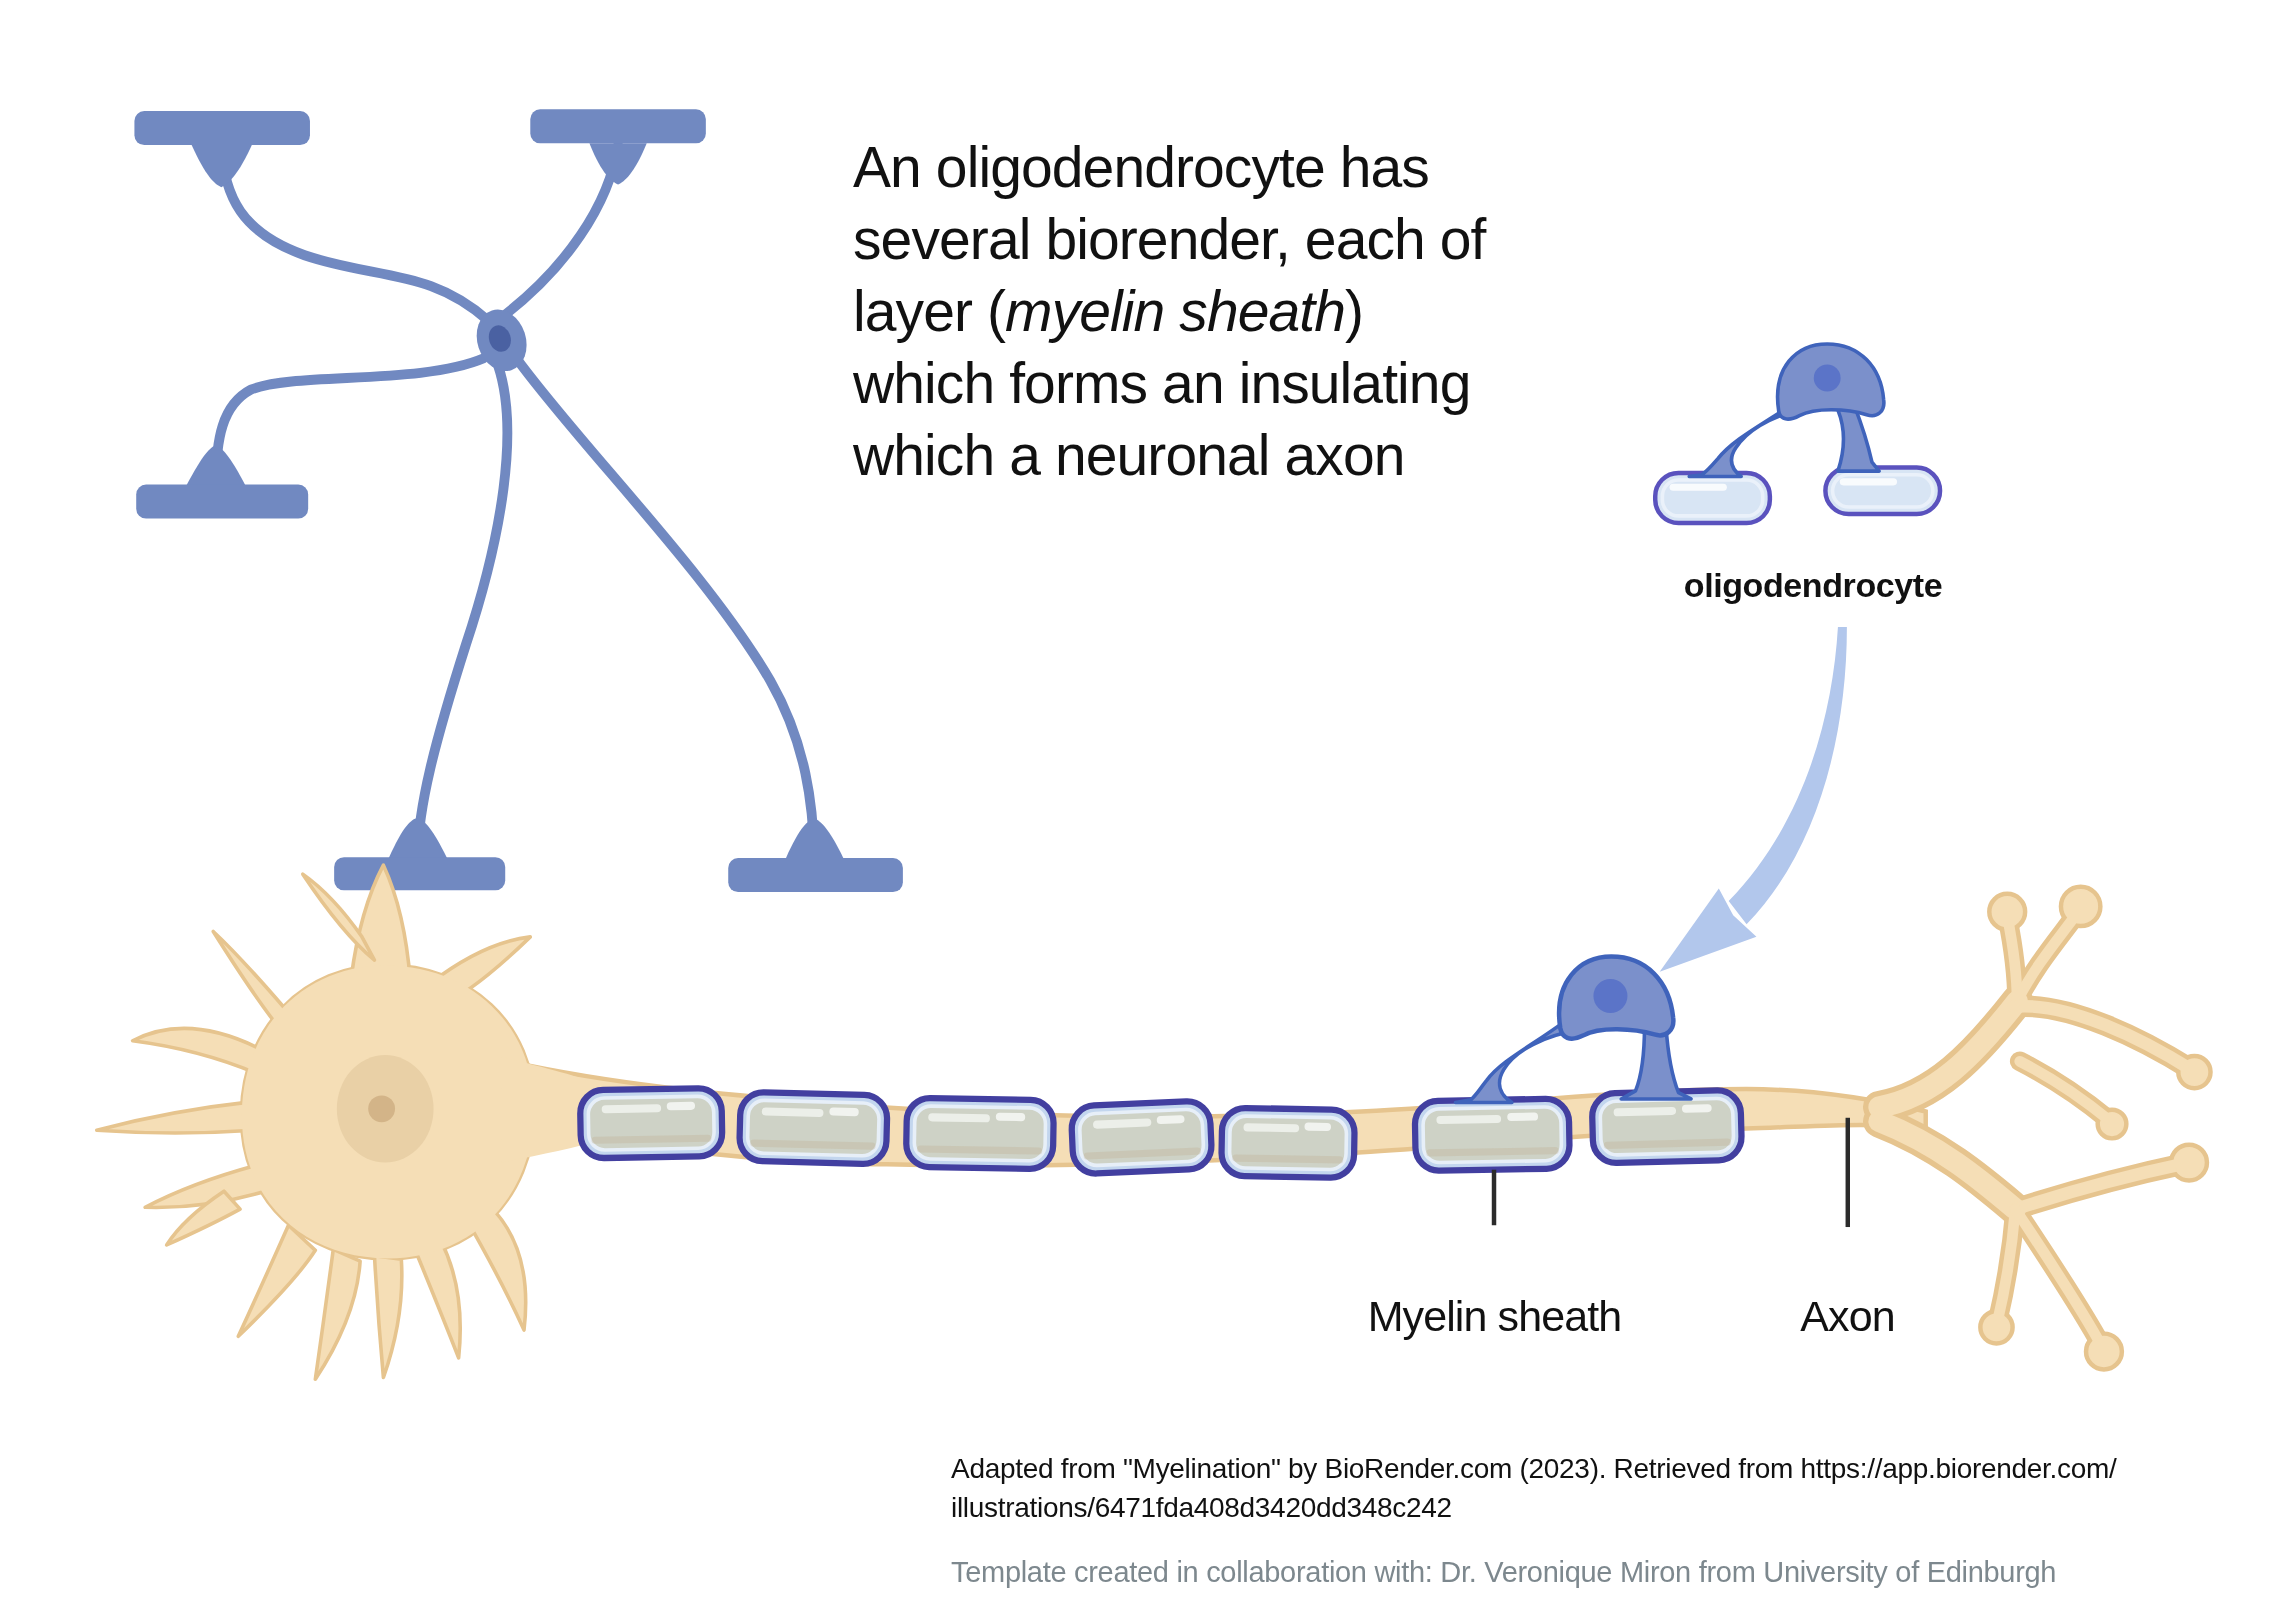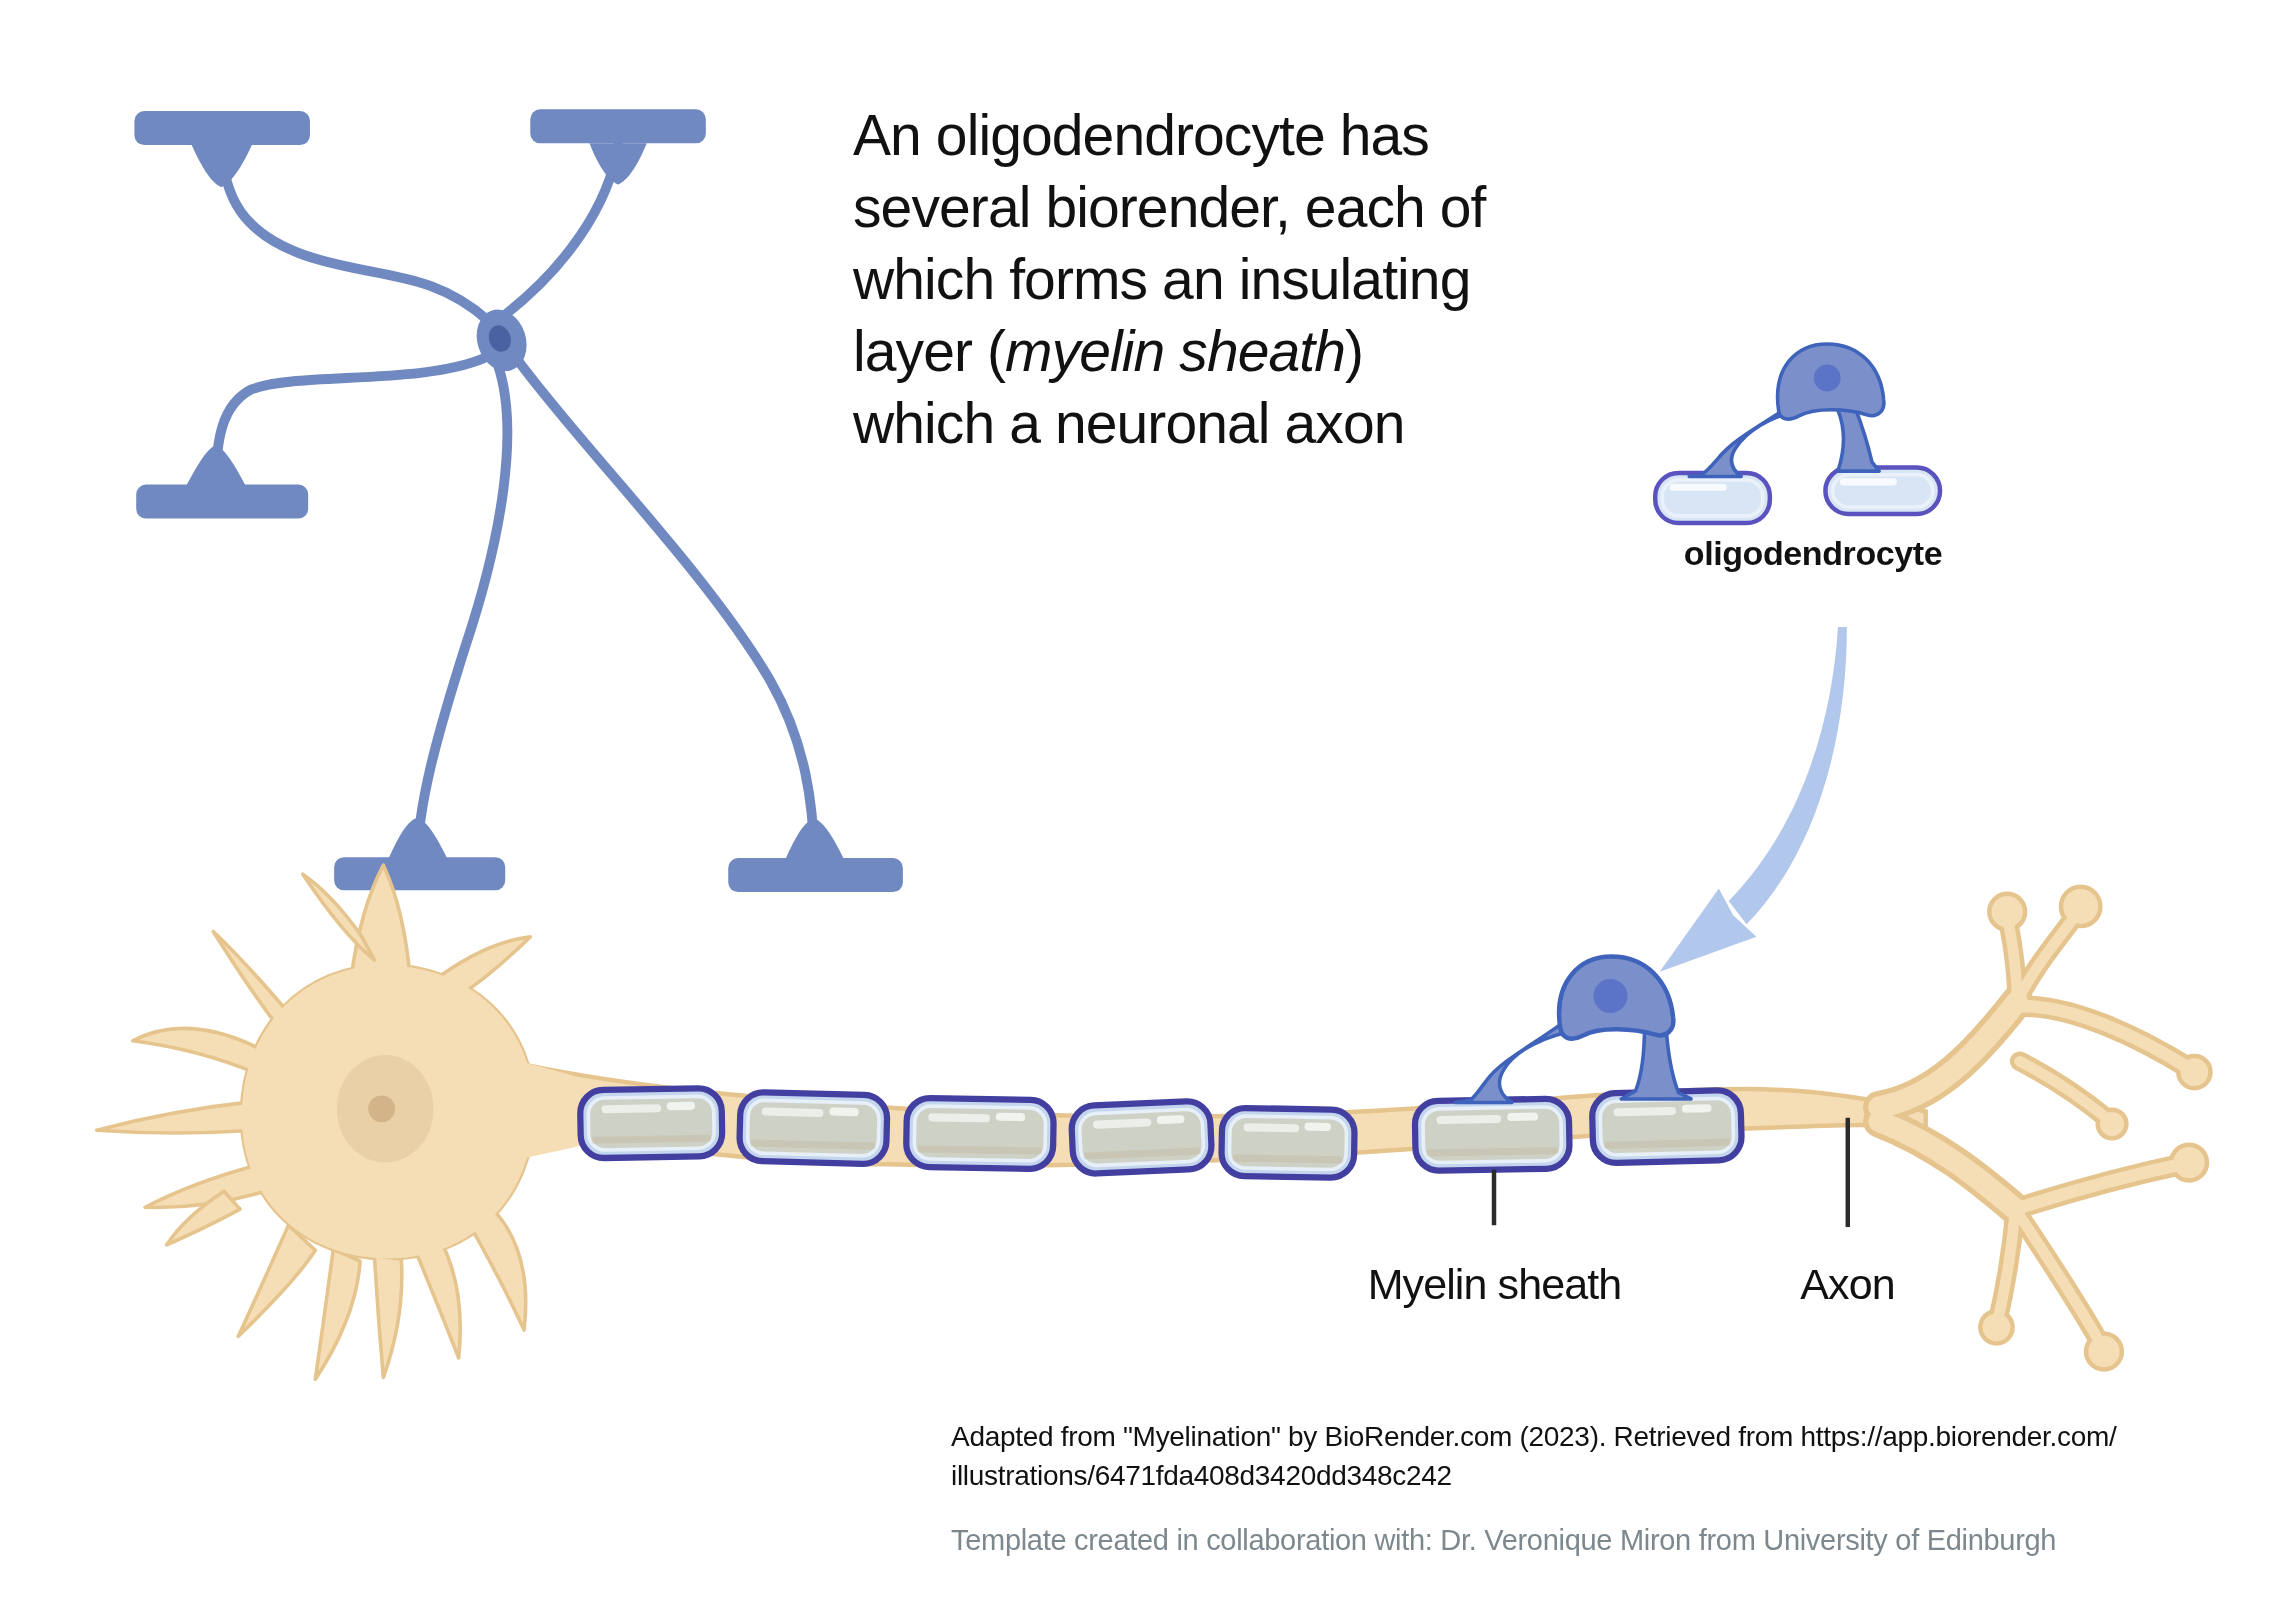--- a/index.html
+++ b/index.html
@@ -1,19 +1,19 @@
 <!DOCTYPE html>
 <html style="--oligo-fill: #7189c1; --oligo-outline: #3f63bb; --oligo-nucleus: #4a61a2; --oligo-on-axon-fill: #7b90cb; --oligo-on-axon-nucleus: #5b74c8; --myelin-border: #423fa0; --myelin-ring: #c3d6ee; --myelin-fill: #ced2c6; --mini-sheath-border: #5a52be; --mini-sheath-fill: #d8e5f4; --axon-fill: #f5deb6; --axon-stroke: #e6c48e; --soma-nucleus: #e9d0a6; --soma-nucleolus: #d3b488; --arrow: #b2c7ec; --text: #111111; --muted-text: #7d888e; --pointer-line: #2b2b2b;font-size:14.3px"><head>
 <meta charset="utf-8">
 <style>
   html,body{margin:0;padding:0;background:#ffffff;}
   #stage{position:relative;width:2293px;height:1605px;background:#ffffff;overflow:hidden;
          font-family:"Liberation Sans",sans-serif;}
   #art{position:absolute;left:0;top:0;width:2293px;height:1605px;}
-  .txt{position:absolute;color:var(--text);}
+  .txt{position:absolute;color:var(--text);margin-top:32px;}
   #description{left:853px;top:99px;font-size:57px;line-height:72px;letter-spacing:-0.9px;width:806px;}
   #description .it{font-style:italic;}
   #callout-label{left:1634px;top:532px;width:358px;text-align:center;font-weight:bold;
                  font-size:34px;line-height:43px;letter-spacing:-0.4px;}
   .pointer-label{top:1259px;font-size:43px;line-height:50px;text-align:center;letter-spacing:-0.9px;}
   #myelin-sheath-label{left:1360px;width:269px;}
   #axon-label{left:1758px;width:179px;}
   #attribution{left:951px;top:1417px;font-size:28px;line-height:39px;letter-spacing:-0.3px;width:1308px;}
   #collaboration{left:951px;top:1524px;font-size:29px;color:var(--muted-text);letter-spacing:-0.3px;width:1308px;}
 </style>
@@ -216,22 +216,22 @@
         <path d="M1986,460 C1978,410 2006,384 2040,384 C2076,384 2100,410 2103,446
                  C2105,459 2096,467 2084,463 C2062,456 2026,455 2009,464 C1996,471 1988,468 1986,460 Z"></path>
         <circle cx="2040" cy="422" r="15" stroke="none" style="fill:var(--oligo-on-axon-nucleus)"></circle>
       </g>
     </g>
   </svg>
 
   <div id="description" class="txt">
     <div>An oligodendrocyte has</div>
     <div>several biorender, each of</div>
+    <div><span>layer (</span><span class="it">myelin sheath</span><span>)</span></div>
     <div>which forms an insulating</div>
-    <div><span>layer (</span><span class="it">myelin sheath</span><span>)</span></div>
     <div>which a neuronal axon</div>
   </div>
 
   <div id="callout-label" class="txt">
     <div>oligodendrocyte</div>
   </div>
 
   <div id="myelin-sheath-label" class="txt pointer-label">Myelin sheath</div>
   <div id="axon-label" class="txt pointer-label">Axon</div>
 

